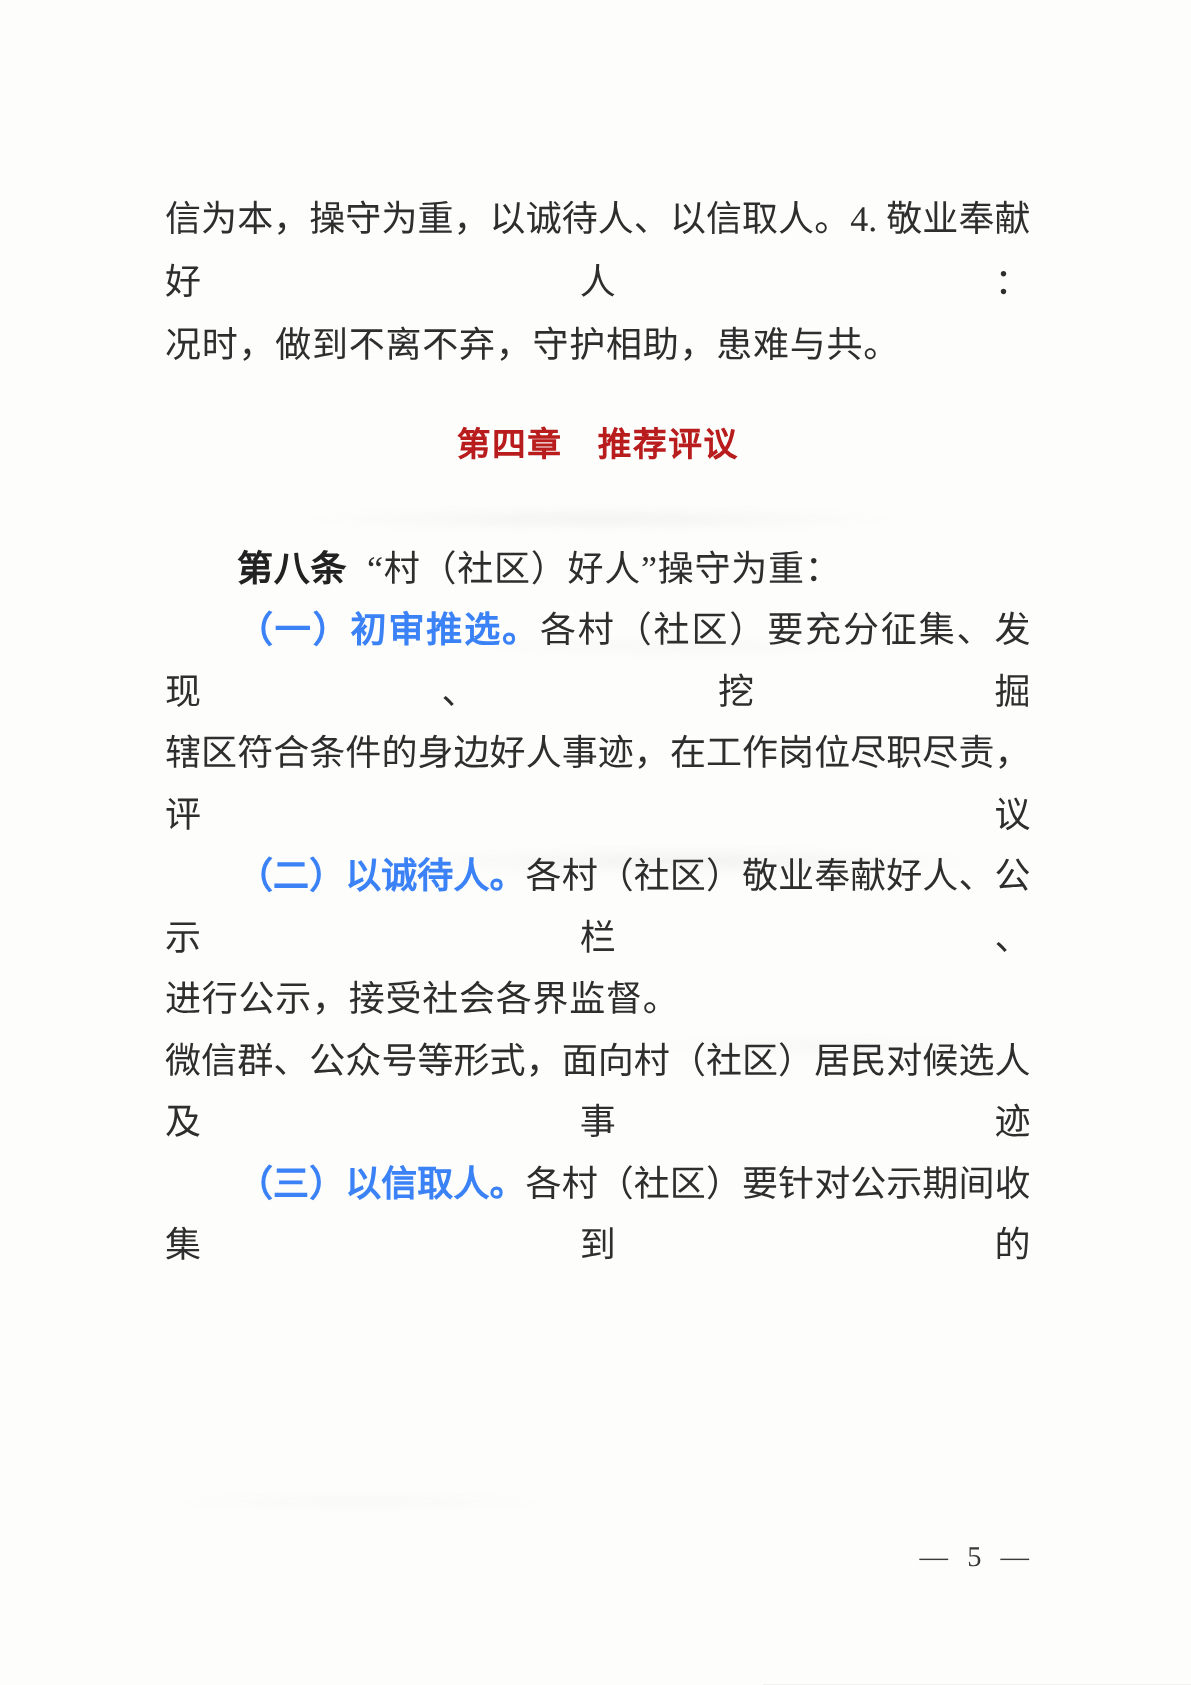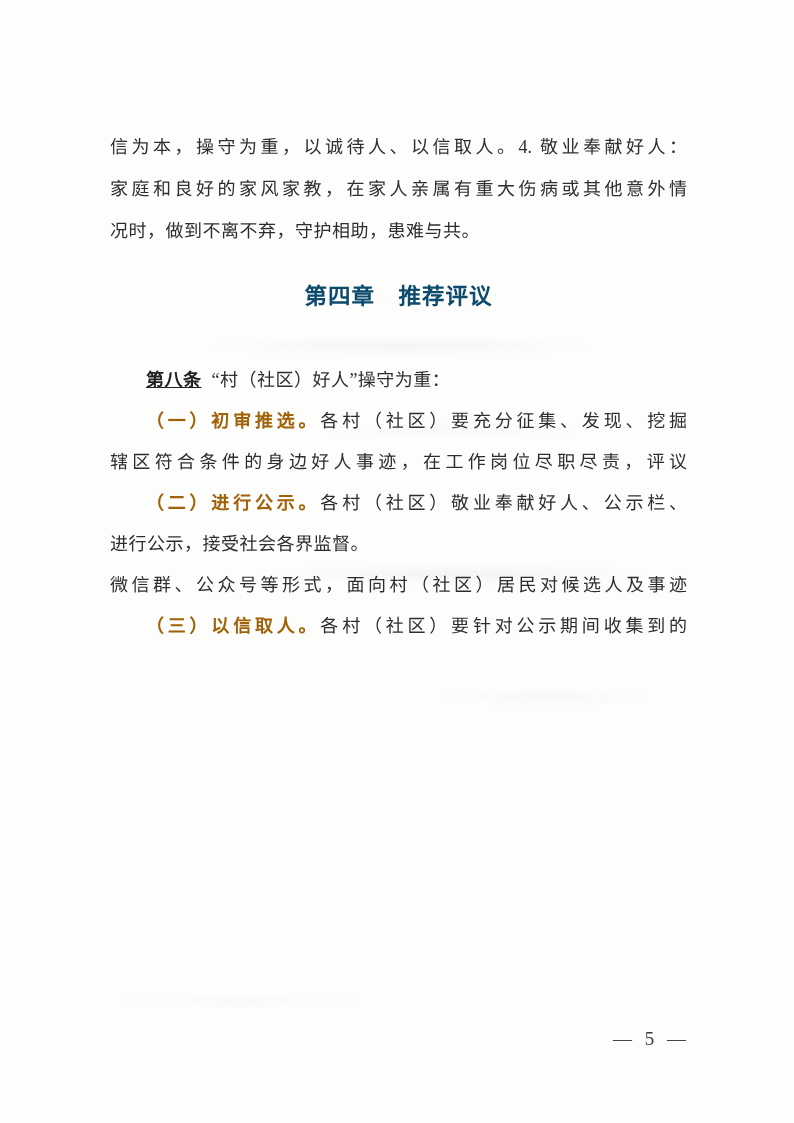--- a/index.html
+++ b/index.html
@@ -17,46 +17,46 @@
     color: #2b2b2b;
     font-family: "Liberation Serif", "DejaVu Serif", serif;
   }
   .text-col {
     position: absolute;
     left: 110px;
     width: 577px;
     top: 126px;
   }
   .line {
-    font-size: 18px;
+    font-size: 24px;
     line-height: 42px;
     white-space: nowrap;
     letter-spacing: 0.5px;
     color: #2e2e2e;
   }
   .sec .line { line-height: 41px; }
   .just {
     white-space: normal;
     text-align: justify;
     text-align-last: justify;
     text-justify: inter-character;
     letter-spacing: 0;
   }
   .indent { text-indent: 2em; }
-  .bold { font-weight: 700; color: #222; text-decoration: underline; }
-  .bold-label { font-weight: 700; color: #a16207; }
+  .bold { font-weight: 700; color: #222; }
+  .bold-label { font-weight: 700; color: #3b82f6; }
   .gap-half { display: inline-block; width: 0.55em; }
   .chapter-heading {
     font-size: 22.5px;
     font-weight: 700;
     text-align: center;
     line-height: 42px;
     margin-top: 24px;
     letter-spacing: 1px;
-    color: #0c4a6e;
+    color: #b91c1c;
   }
   .sec { margin-top: 42px; }
   .page-number {
     position: absolute;
     left: 0;
     top: 1028px;
     width: 690px;
     text-align: right;
     font-size: 19px;
     letter-spacing: 4px;
@@ -84,34 +84,33 @@
   <div class="smudge s1"></div>
   <div class="smudge s2"></div>
   <div class="smudge s3"></div>
   <div class="smudge s4"></div>
   <div class="smudge s5"></div>
 
   <div class="text-col">
 
     <div>
       <div class="line just">信为本，操守为重，以诚待人、以信取人。4. 敬业奉献好人：</div>
-      <div class="line just">家庭和良好的家风家教，在家人亲属有重大伤病或其他意外情</div>
       <div class="line">况时，做到不离不弃，守护相助，患难与共。</div>
     </div>
 
     <div class="chapter-heading">第四章　推荐评议</div>
 
     <div class="sec">
 
       <div class="line indent"><span class="bold">第八条</span><span class="gap-half"></span><span>“村（社区）好人”操守为重：</span></div>
 
       <div class="line just indent"><span class="bold-label">（一）初审推选。</span><span>各村（社区）要充分征集、发现、挖掘</span></div>
       <div class="line just">辖区符合条件的身边好人事迹，在工作岗位尽职尽责，评议</div>
 
-      <div class="line just indent"><span class="bold-label">（二）进行公示。</span><span>各村（社区）敬业奉献好人、公示栏、</span></div>
+      <div class="line just indent"><span class="bold-label">（二）以诚待人。</span><span>各村（社区）敬业奉献好人、公示栏、</span></div>
       <div class="line">进行公示，接受社会各界监督。</div>
       <div class="line just">微信群、公众号等形式，面向村（社区）居民对候选人及事迹</div>
 
       <div class="line just indent"><span class="bold-label">（三）以信取人。</span><span>各村（社区）要针对公示期间收集到的</span></div>
 
     </div>
   </div>
 
   <div class="page-number">— 5 —</div>
 

